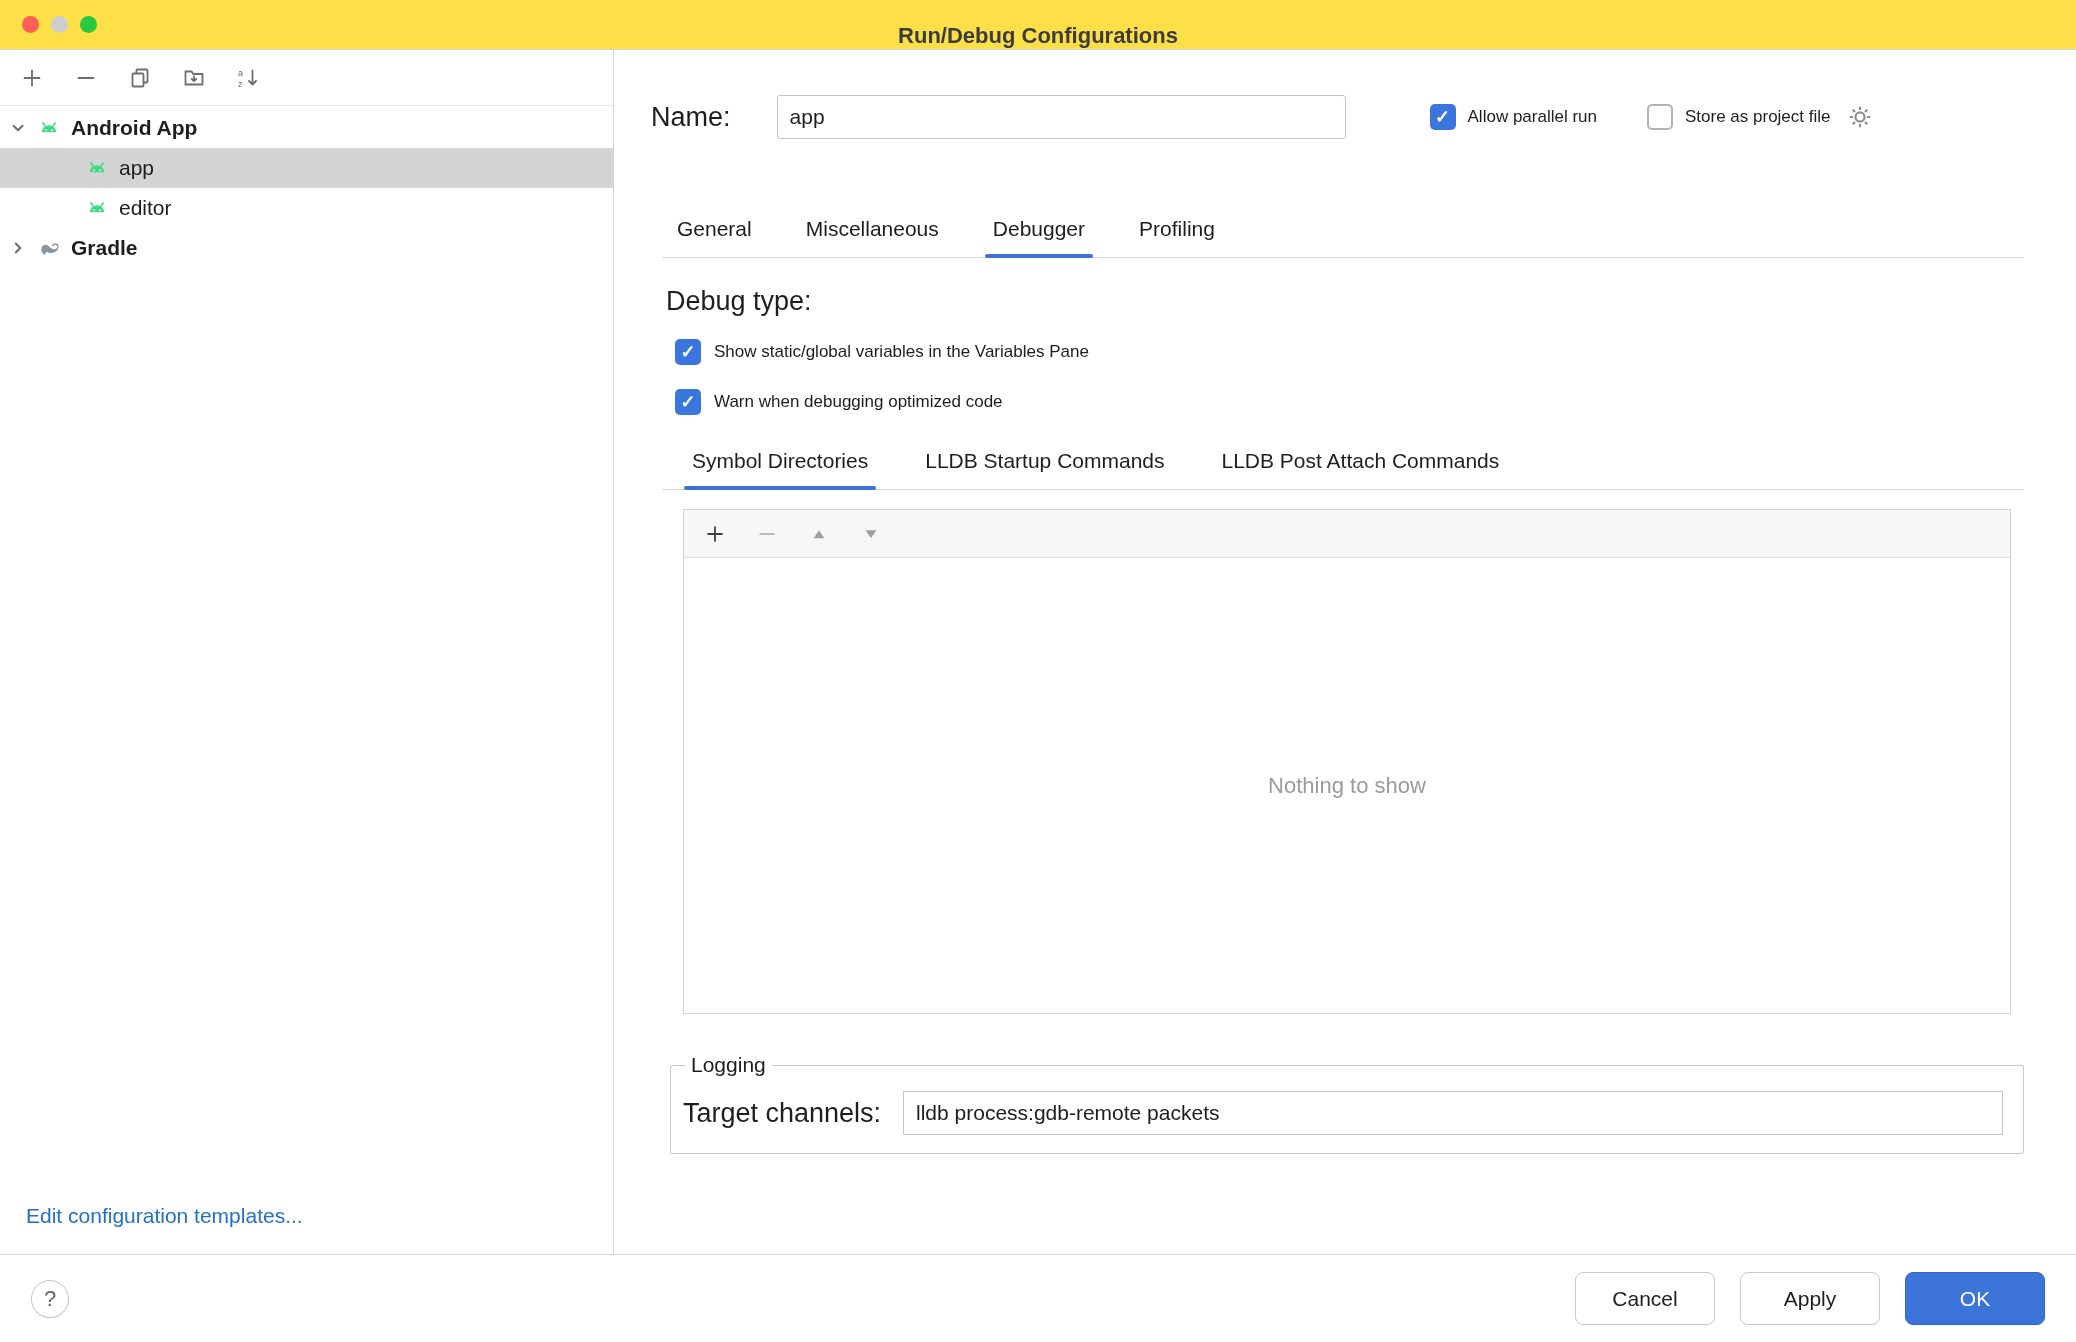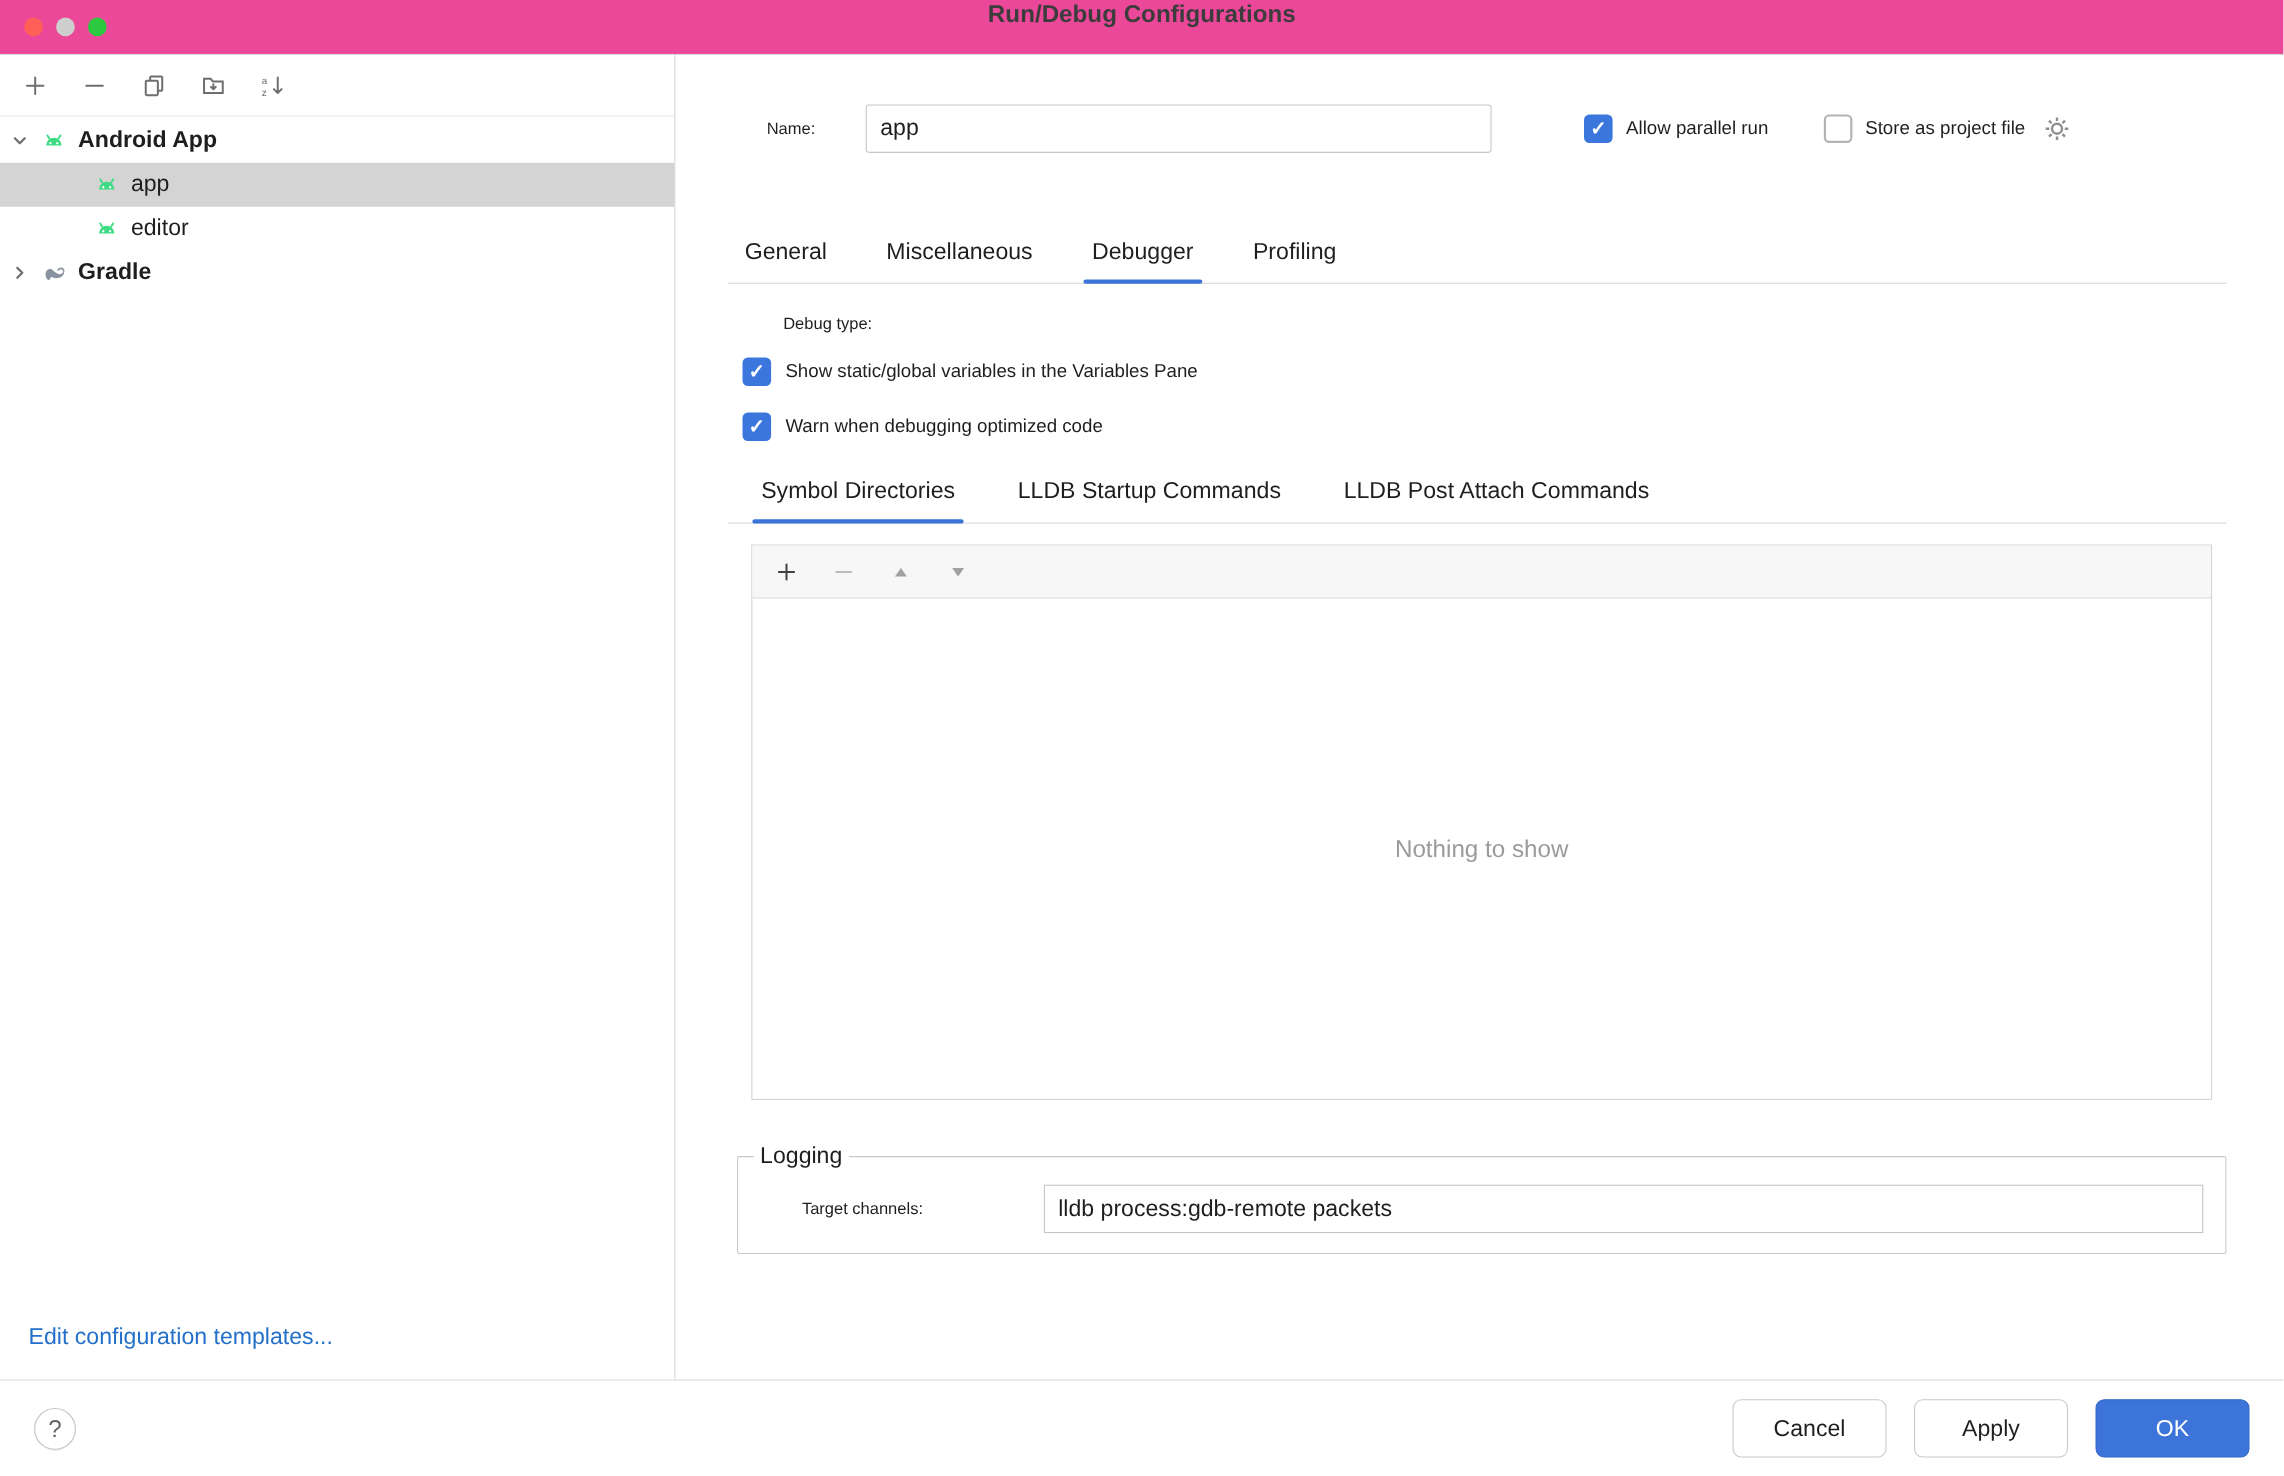--- a/index.html
+++ b/index.html
@@ -3,22 +3,22 @@
 <meta charset="utf-8">
 <title>Run/Debug Configurations</title>
 <style>
   * { margin:0; padding:0; box-sizing:border-box; }
   html,body { width:2076px; height:1342px; overflow:hidden; }
   body { font-family:"Liberation Sans", sans-serif; background:#fff; color:#1e1e1e; }
 
   .window { width:2076px; height:1342px; display:flex; flex-direction:column; background:#fff; }
 
   
-  .titlebar { flex:0 0 50px; background:#ec4899; border-bottom:1px solid #d6d6d6;
-              position:relative; display:flex; align-items:flex-start; justify-content:center; }
+  .titlebar { flex:0 0 50px; background:#fde047; border-bottom:1px solid #d6d6d6;
+              position:relative; display:flex; align-items:flex-end; justify-content:center; }
   .traffic { position:absolute; left:22px; top:0; height:100%; display:flex; align-items:center; gap:12px; }
   .tl { width:17px; height:17px; border-radius:50%; display:inline-block; cursor:pointer; }
   .tl.red { background:#ff5f57; }
   .tl.gray { background:#cecece; }
   .tl.green { background:#2bc840; }
   .title { font-size:22px; font-weight:bold; color:#3c3c3c; }
 
   
   .bodyrow { flex:1 1 auto; display:flex; min-height:0; }
 
@@ -35,21 +35,21 @@
   .indent { width:84px; flex:0 0 auto; }
   .ticon { width:26px; height:26px; margin-right:9px; flex:0 0 auto; display:flex; align-items:center; }
   .bold { font-weight:bold; }
   .edit-link { position:absolute; left:26px; bottom:26px; color:#2470c8; font-size:21px;
                text-decoration:none; cursor:pointer; }
 
   
   .main { flex:1 1 auto; position:relative; overflow:hidden; }
 
   .name-row { display:flex; align-items:center; margin:45px 40px 0 37px; }
-  .field-label { font-size:15px; color:#1e1e1e;margin-left:46px; }
+  .field-label { font-size:27px; color:#1e1e1e; }
   .name-label { margin-right:46px; }
   .text-input { height:44px; border:1px solid #c6c6c6; border-radius:3px; font-size:21px;
                 padding:0 12px; font-family:"Liberation Sans", sans-serif; color:#1e1e1e; background:#fff; }
   .name-input { width:569px; }
   .cb-group { display:flex; align-items:center; gap:12px; }
   .cb-parallel { margin-left:84px; }
   .cb-store { margin-left:50px; }
   .checkbox { width:26px; height:26px; border-radius:5px; background:#3b76dd; color:#fff;
               display:flex; align-items:center; justify-content:center; cursor:pointer; flex:0 0 auto; }
   .checkbox::after { content:"✓"; font-size:18px; font-weight:bold; line-height:1; }

